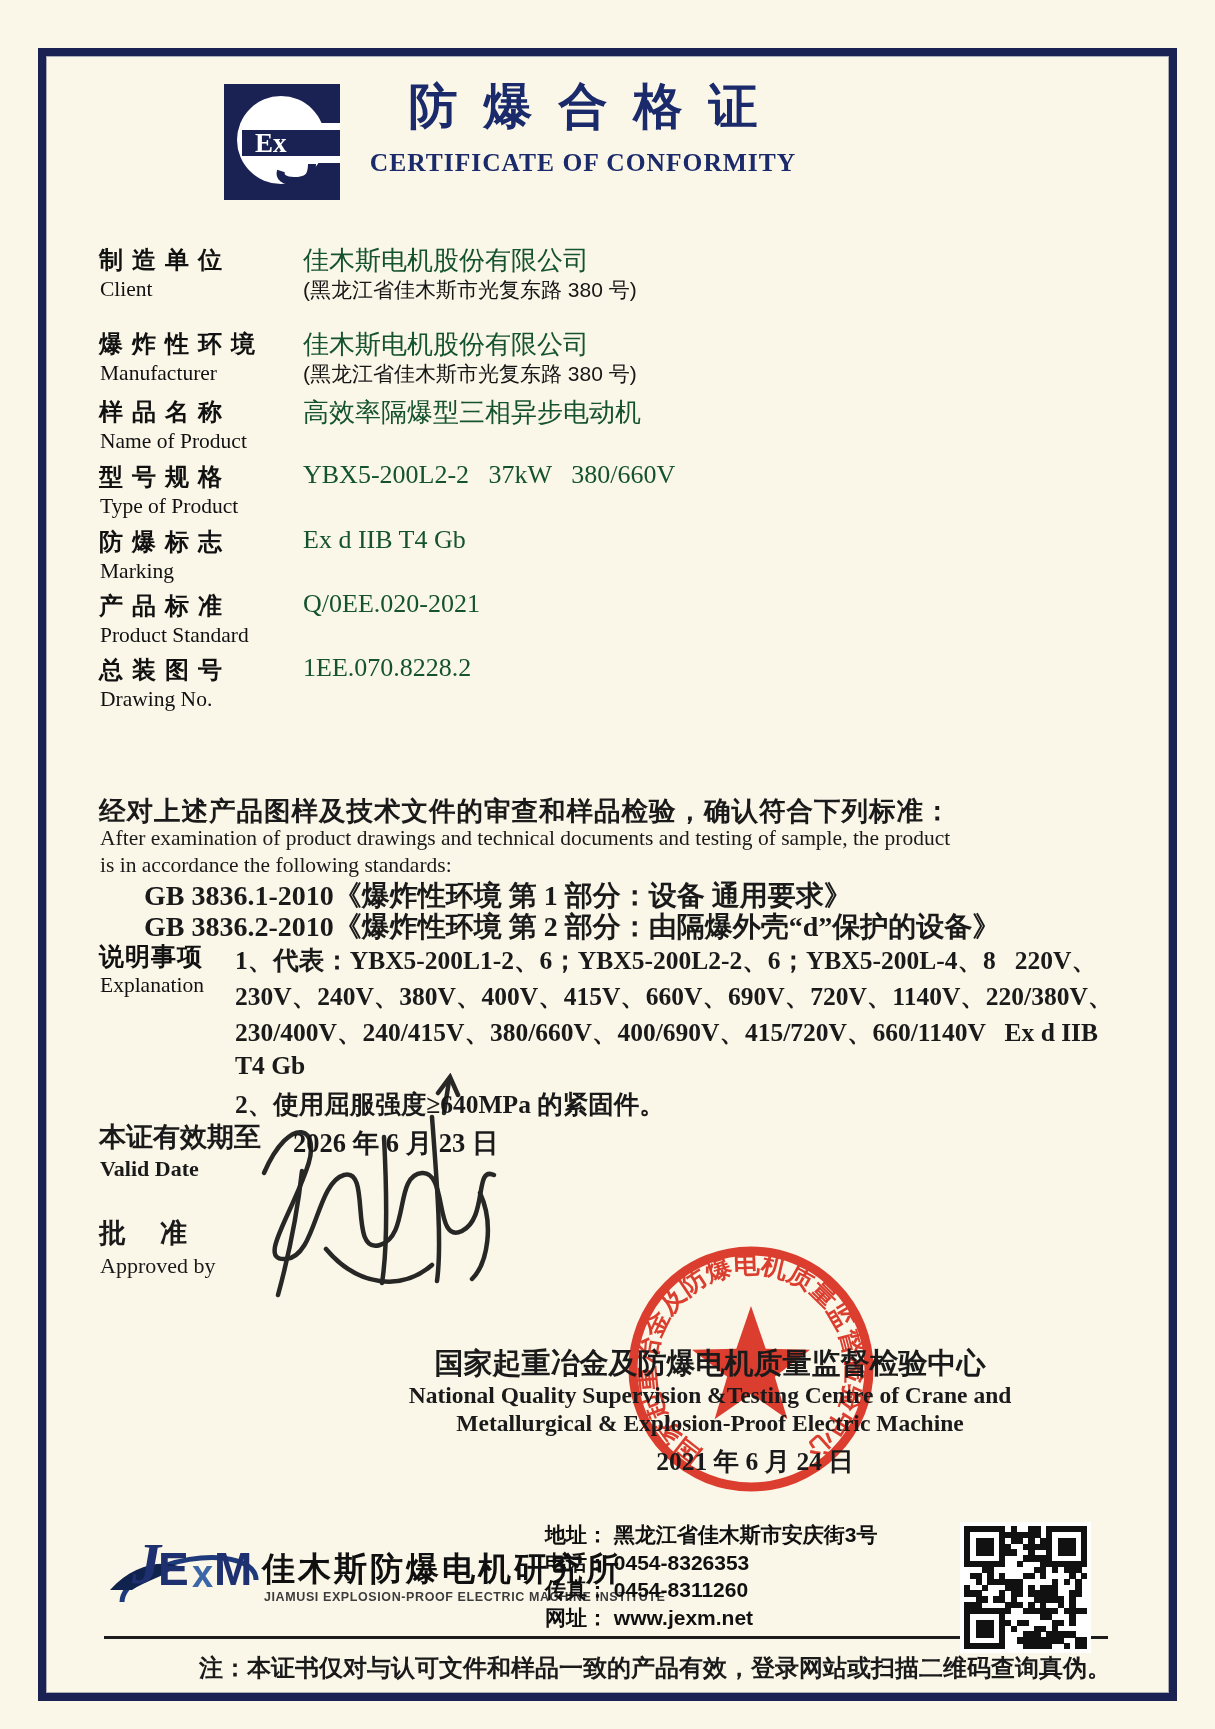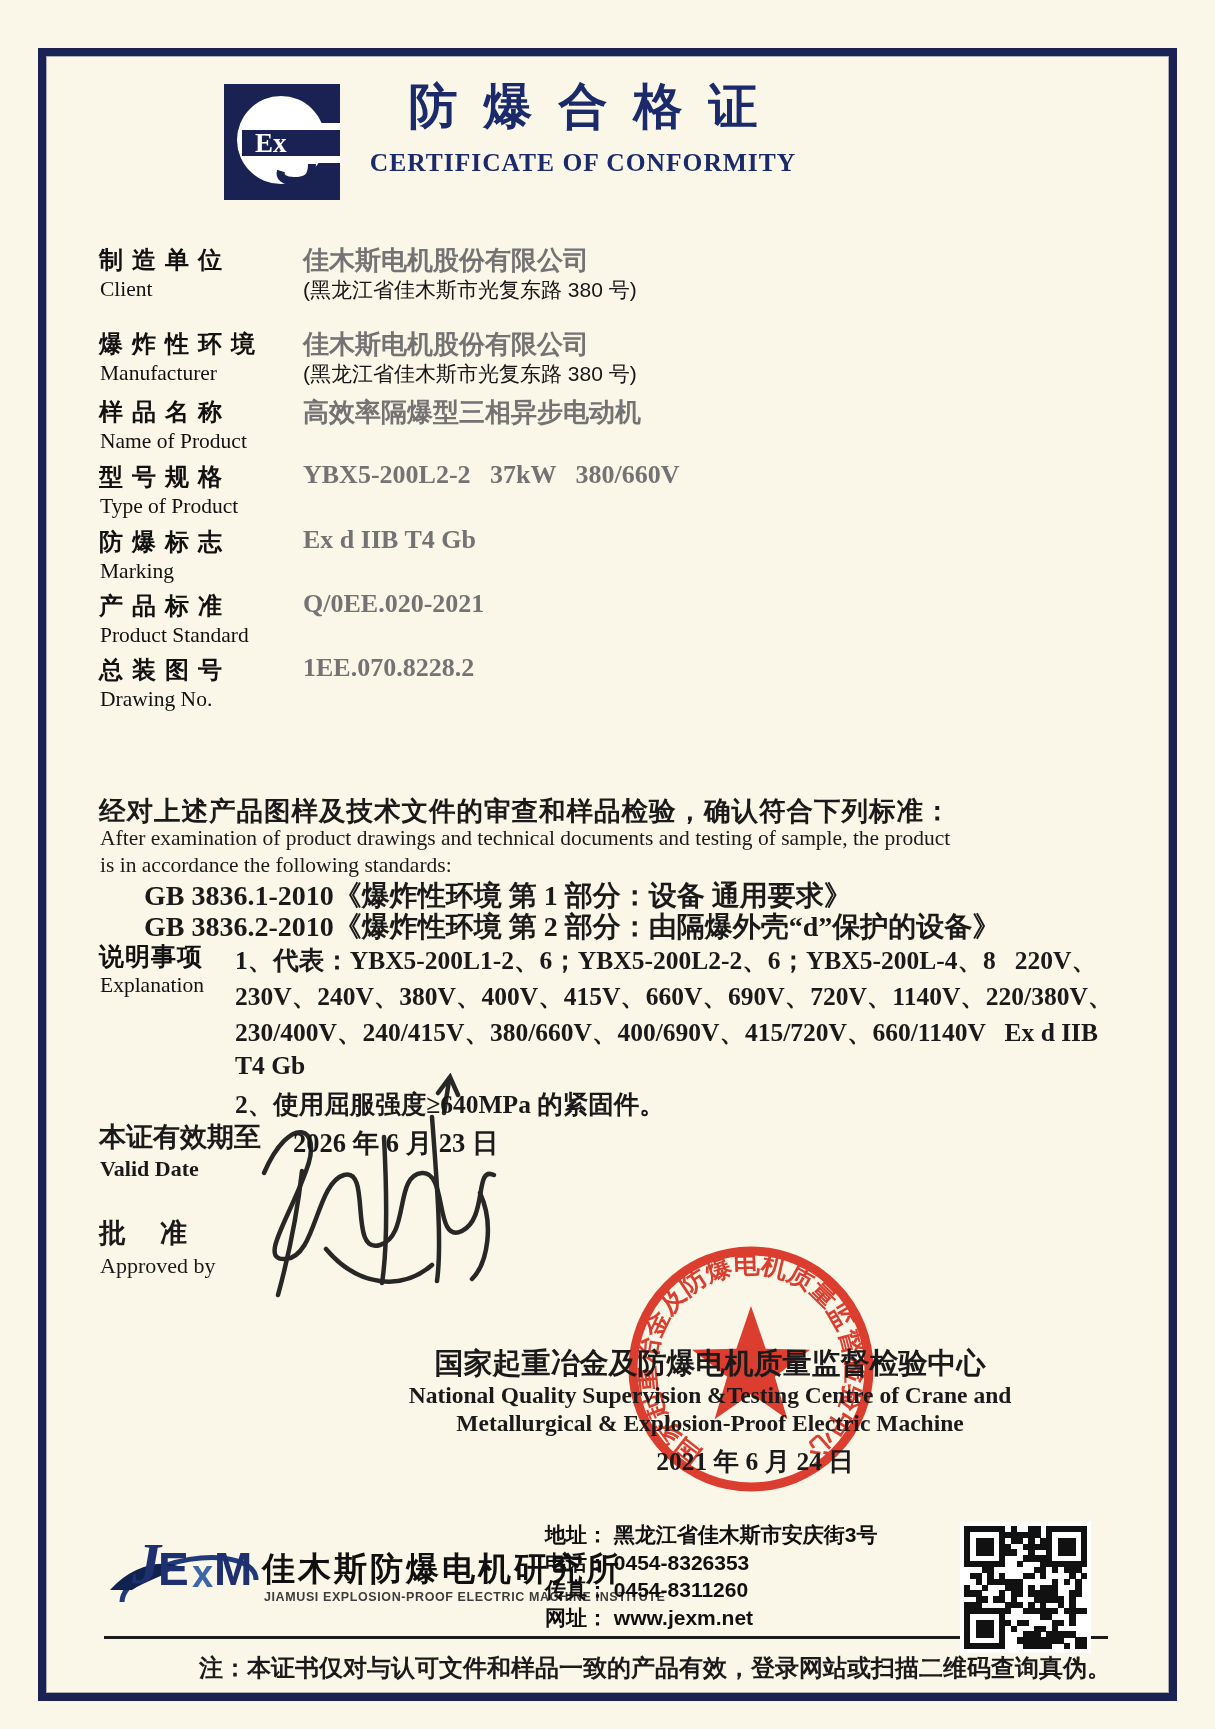--- a/index.html
+++ b/index.html
@@ -11,22 +11,22 @@
   .title-wrap{left:368px;top:74px;width:430px;text-align:center;}
   .title-cn{font-size:49px;font-weight:700;letter-spacing:26px;color:#1a2a6b;white-space:nowrap;text-indent:26px;}
   .title-en{margin-top:8px;font-family:"Liberation Serif",serif;font-weight:700;font-size:25.5px;
             letter-spacing:1px;color:#1a2a6b;white-space:nowrap;}
   .no-line{left:60px;top:206px;width:1040px;text-align:center;font-family:"Liberation Serif",serif;
            font-size:25px;color:#151515;}
   .no-line .no-val{margin-left:26px;}
   .row{left:0;width:1215px;}
   .lab-cn{position:absolute;left:99px;font-size:24px;font-weight:700;letter-spacing:9px;white-space:nowrap;color:#111;}
   .lab-en{position:absolute;left:100px;font-family:"Liberation Serif",serif;font-size:21.5px;color:#111;white-space:nowrap;}
-  .val-main{position:absolute;left:303px;font-family:"Liberation Serif",serif;font-weight:700;
-            font-size:26px;white-space:pre;color:#737373;}
+  .val-main{position:absolute;left:303px;font-family:"Liberation Serif",serif;font-weight:400;
+            font-size:26px;white-space:pre;color:#14532d;}
   .val-note{position:absolute;left:303px;font-size:21px;font-weight:500;white-space:pre;color:#161616;}
   .stmt-cn{left:99px;top:793px;font-size:26.5px;font-weight:700;letter-spacing:1px;white-space:nowrap;}
   .stmt-en{left:100px;font-family:"Liberation Serif",serif;font-size:21.5px;white-space:nowrap;}
   .std-line{left:144px;font-size:28px;font-weight:600;font-family:"Liberation Serif",serif;white-space:pre;}
   .expl-line{left:235px;width:900px;font-family:"Liberation Serif",serif;font-weight:600;font-size:25.5px;white-space:pre;}
   .valid-cn{left:99px;top:1119px;font-size:27px;font-weight:700;white-space:nowrap;}
   .valid-en{left:100px;top:1156px;font-family:"Liberation Serif",serif;font-weight:700;font-size:22px;}
   .valid-val{left:293px;top:1125px;font-family:"Liberation Serif",serif;font-weight:600;font-size:26.5px;white-space:pre;}
   .appr-cn{left:99px;top:1215px;font-size:27px;font-weight:700;letter-spacing:34px;white-space:nowrap;}
   .appr-en{left:100px;top:1253px;font-family:"Liberation Serif",serif;font-size:22px;}

